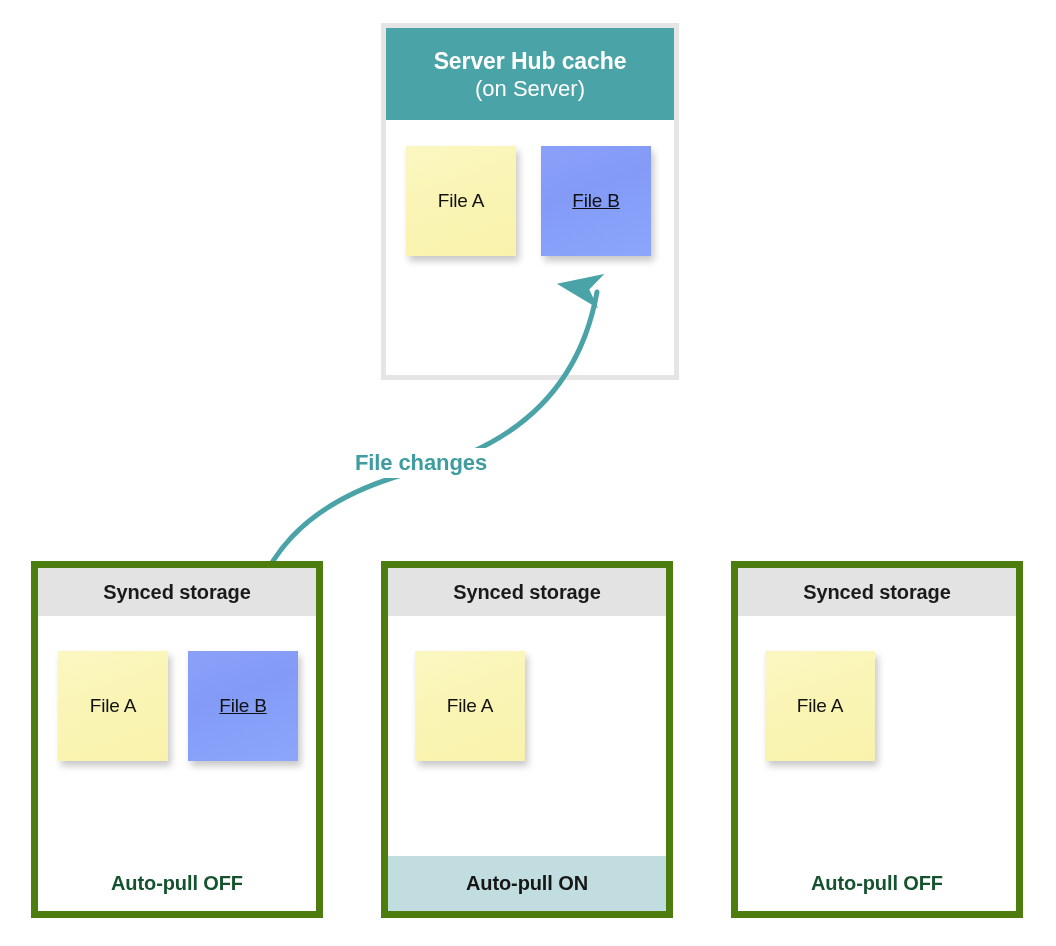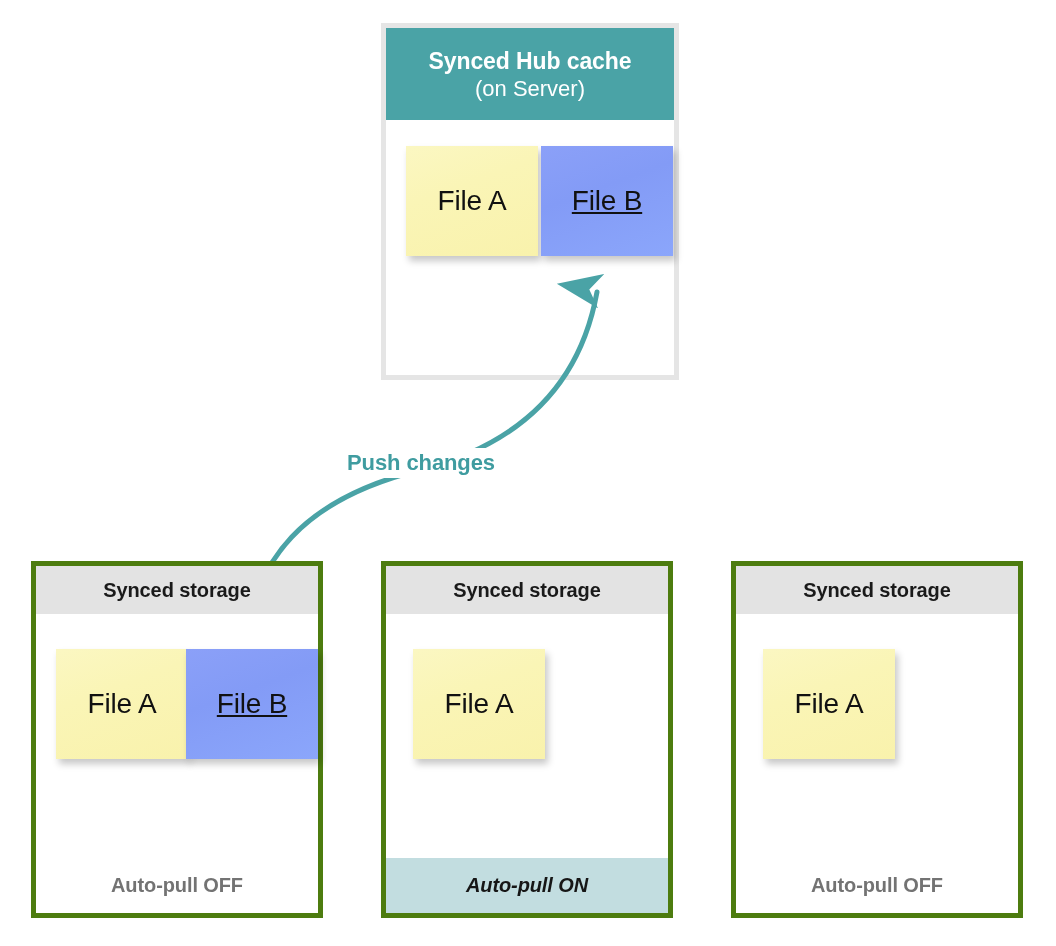--- a/index.html
+++ b/index.html
@@ -64,47 +64,47 @@
     position: absolute;
     left: 0;
     top: 92px;
     right: 0;
     bottom: 0;
   }
 
   
   .note {
     position: absolute;
-    width: 132px;
+    width: 110px;
     height: 110px;
     box-sizing: border-box;
     display: flex;
     align-items: center;
     justify-content: center;
-    font-size: 28px;
+    font-size: 19px;
     color: #111111;
     letter-spacing: -0.2px;
     box-shadow: 3px 5px 7px rgba(0,0,0,0.22);
   }
   .note-yellow {
     background: linear-gradient(160deg, #fbf7c2 0%, #faf5b6 38%, #f9f2ac 100%);
   }
   .note-blue {
     background: linear-gradient(160deg, #8ba0f8 0%, #839bf6 40%, #8ba6fb 100%);
     text-decoration: underline;
   }
 
   
   .storage-box {
     position: absolute;
     top: 561px;
     width: 292px;
     height: 357px;
     background: #ffffff;
-    border: 5px solid #4d7c0f;
+    border: 7px solid #4d7c0f;
     box-sizing: border-box;
   }
   #storage-box-1 { left: 31px; }
   #storage-box-2 { left: 381px; }
   #storage-box-3 { left: 731px; }
 
   .storage-header {
     position: absolute;
     left: 0;
     top: 0;
@@ -145,22 +145,22 @@
     background: transparent;
   }
   .storage-footer.on {
     background: #c2dde0;
   }
   .footer-label {
     font-size: 20px;
     font-weight: bold;
     letter-spacing: -0.1px;
   }
-  .storage-footer.off .footer-label { color: #737373; }
-  .storage-footer.on  .footer-label { color: #161616; font-style: italic; }
+  .storage-footer.off .footer-label { color: #14532d; }
+  .storage-footer.on  .footer-label { color: #161616; }
 
   
   #connector {
     position: absolute;
     left: 0;
     top: 0;
     width: 1056px;
     height: 946px;
     pointer-events: none;
   }
@@ -181,21 +181,21 @@
     line-height: 26px;
   }
 </style>
 </head>
 <body>
 
 <div id="stage">
 
   <div class="cache-panel">
     <div class="cache-header">
-      <div class="cache-title">Synced Hub cache</div>
+      <div class="cache-title">Server Hub cache</div>
       <div class="cache-subtitle">(on Server)</div>
     </div>
     <div class="cache-body">
       <div class="note note-yellow" style="left:20px; top:26px;">
         <span>File A</span>
       </div>
       <div class="note note-blue" style="left:155px; top:26px;">
         <span>File B</span>
       </div>
     </div>
@@ -204,21 +204,21 @@
   <svg id="connector" viewBox="0 0 1056 946">
     <defs>
       <marker id="arrowhead" markerWidth="7" markerHeight="9" refX="3.2" refY="8.2" orient="auto" markerUnits="strokeWidth">
         <path d="M3.4,0 L7,9 L3.4,6.6 L0,9 Z" fill="#4aa3a6"></path>
       </marker>
     </defs>
 
     <path d="M 240,646 C 258,560 300,500 420,470 C 520,444 580,386 597,292" fill="none" stroke="#4aa3a6" stroke-width="5" stroke-linecap="round" marker-end="url(#arrowhead)"></path>
   </svg>
 
-  <div class="push-label">Push changes</div>
+  <div class="push-label">File changes</div>
 
   <div class="storage-box" id="storage-box-1">
     <div class="storage-header">
       <span class="storage-header-label">Synced storage</span>
     </div>
     <div class="storage-body">
       <div class="note note-yellow" style="left:20px; top:35px;">
         <span>File A</span>
       </div>
       <div class="note note-blue" style="left:150px; top:35px;">

